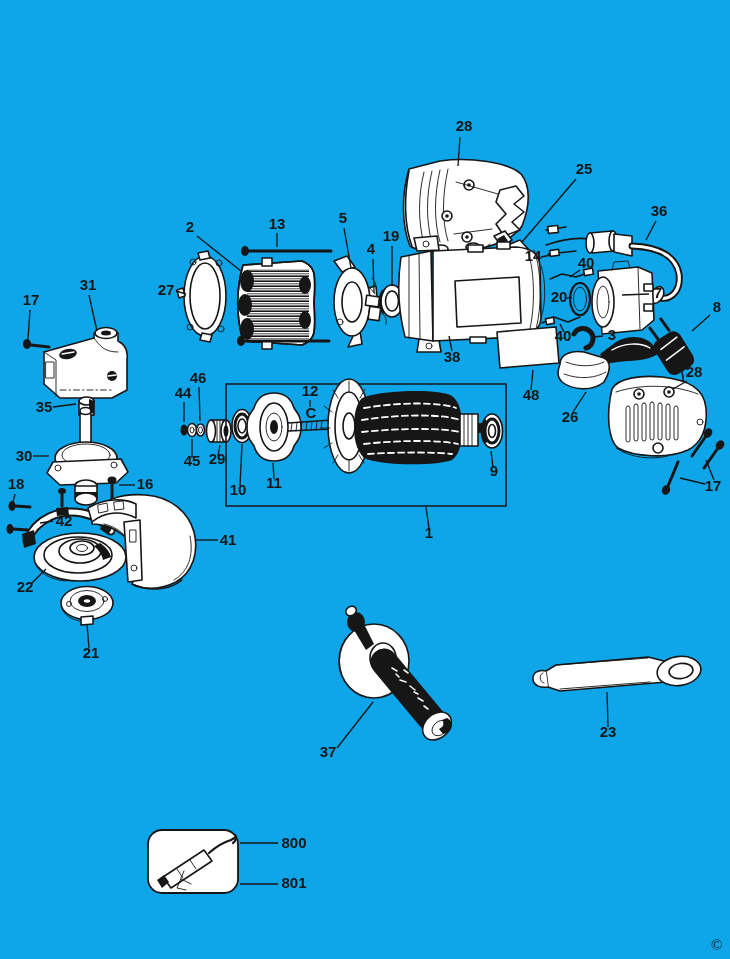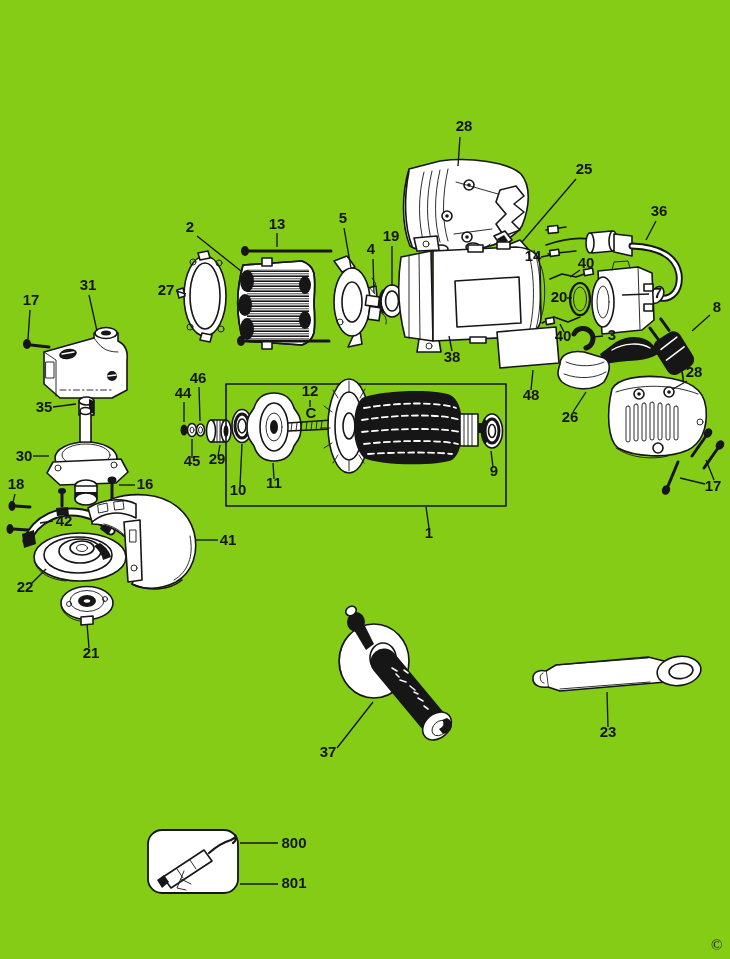--- a/index.html
+++ b/index.html
@@ -1,16 +1,16 @@
 <!DOCTYPE html>
 <html><head>
 <meta charset="utf-8">
 <style>
   html,body{margin:0;padding:0;background:#e8e8e8;}
-  .page{position:relative;width:730px;height:959px;background:#84cc16;overflow:hidden;
+  .page{position:relative;width:730px;height:959px;background:#0ea5e9;overflow:hidden;
         font-family:"Liberation Sans",sans-serif;}
   svg{position:absolute;left:0;top:0;}
   .ln{fill:none;stroke:#161616;stroke-width:1.6;stroke-linecap:round;stroke-linejoin:round;}
   .fw{fill:#ffffff;stroke:#161616;stroke-width:1.6;stroke-linejoin:round;}
   .fd{fill:#161616;stroke:none;}
   .thin{stroke-width:0.9;}
   .w2{stroke-width:2.2;}
   .w3{stroke-width:3;}
   .w5{stroke-width:5;}
   .wht{stroke:#ffffff;fill:none;stroke-linecap:round;}

